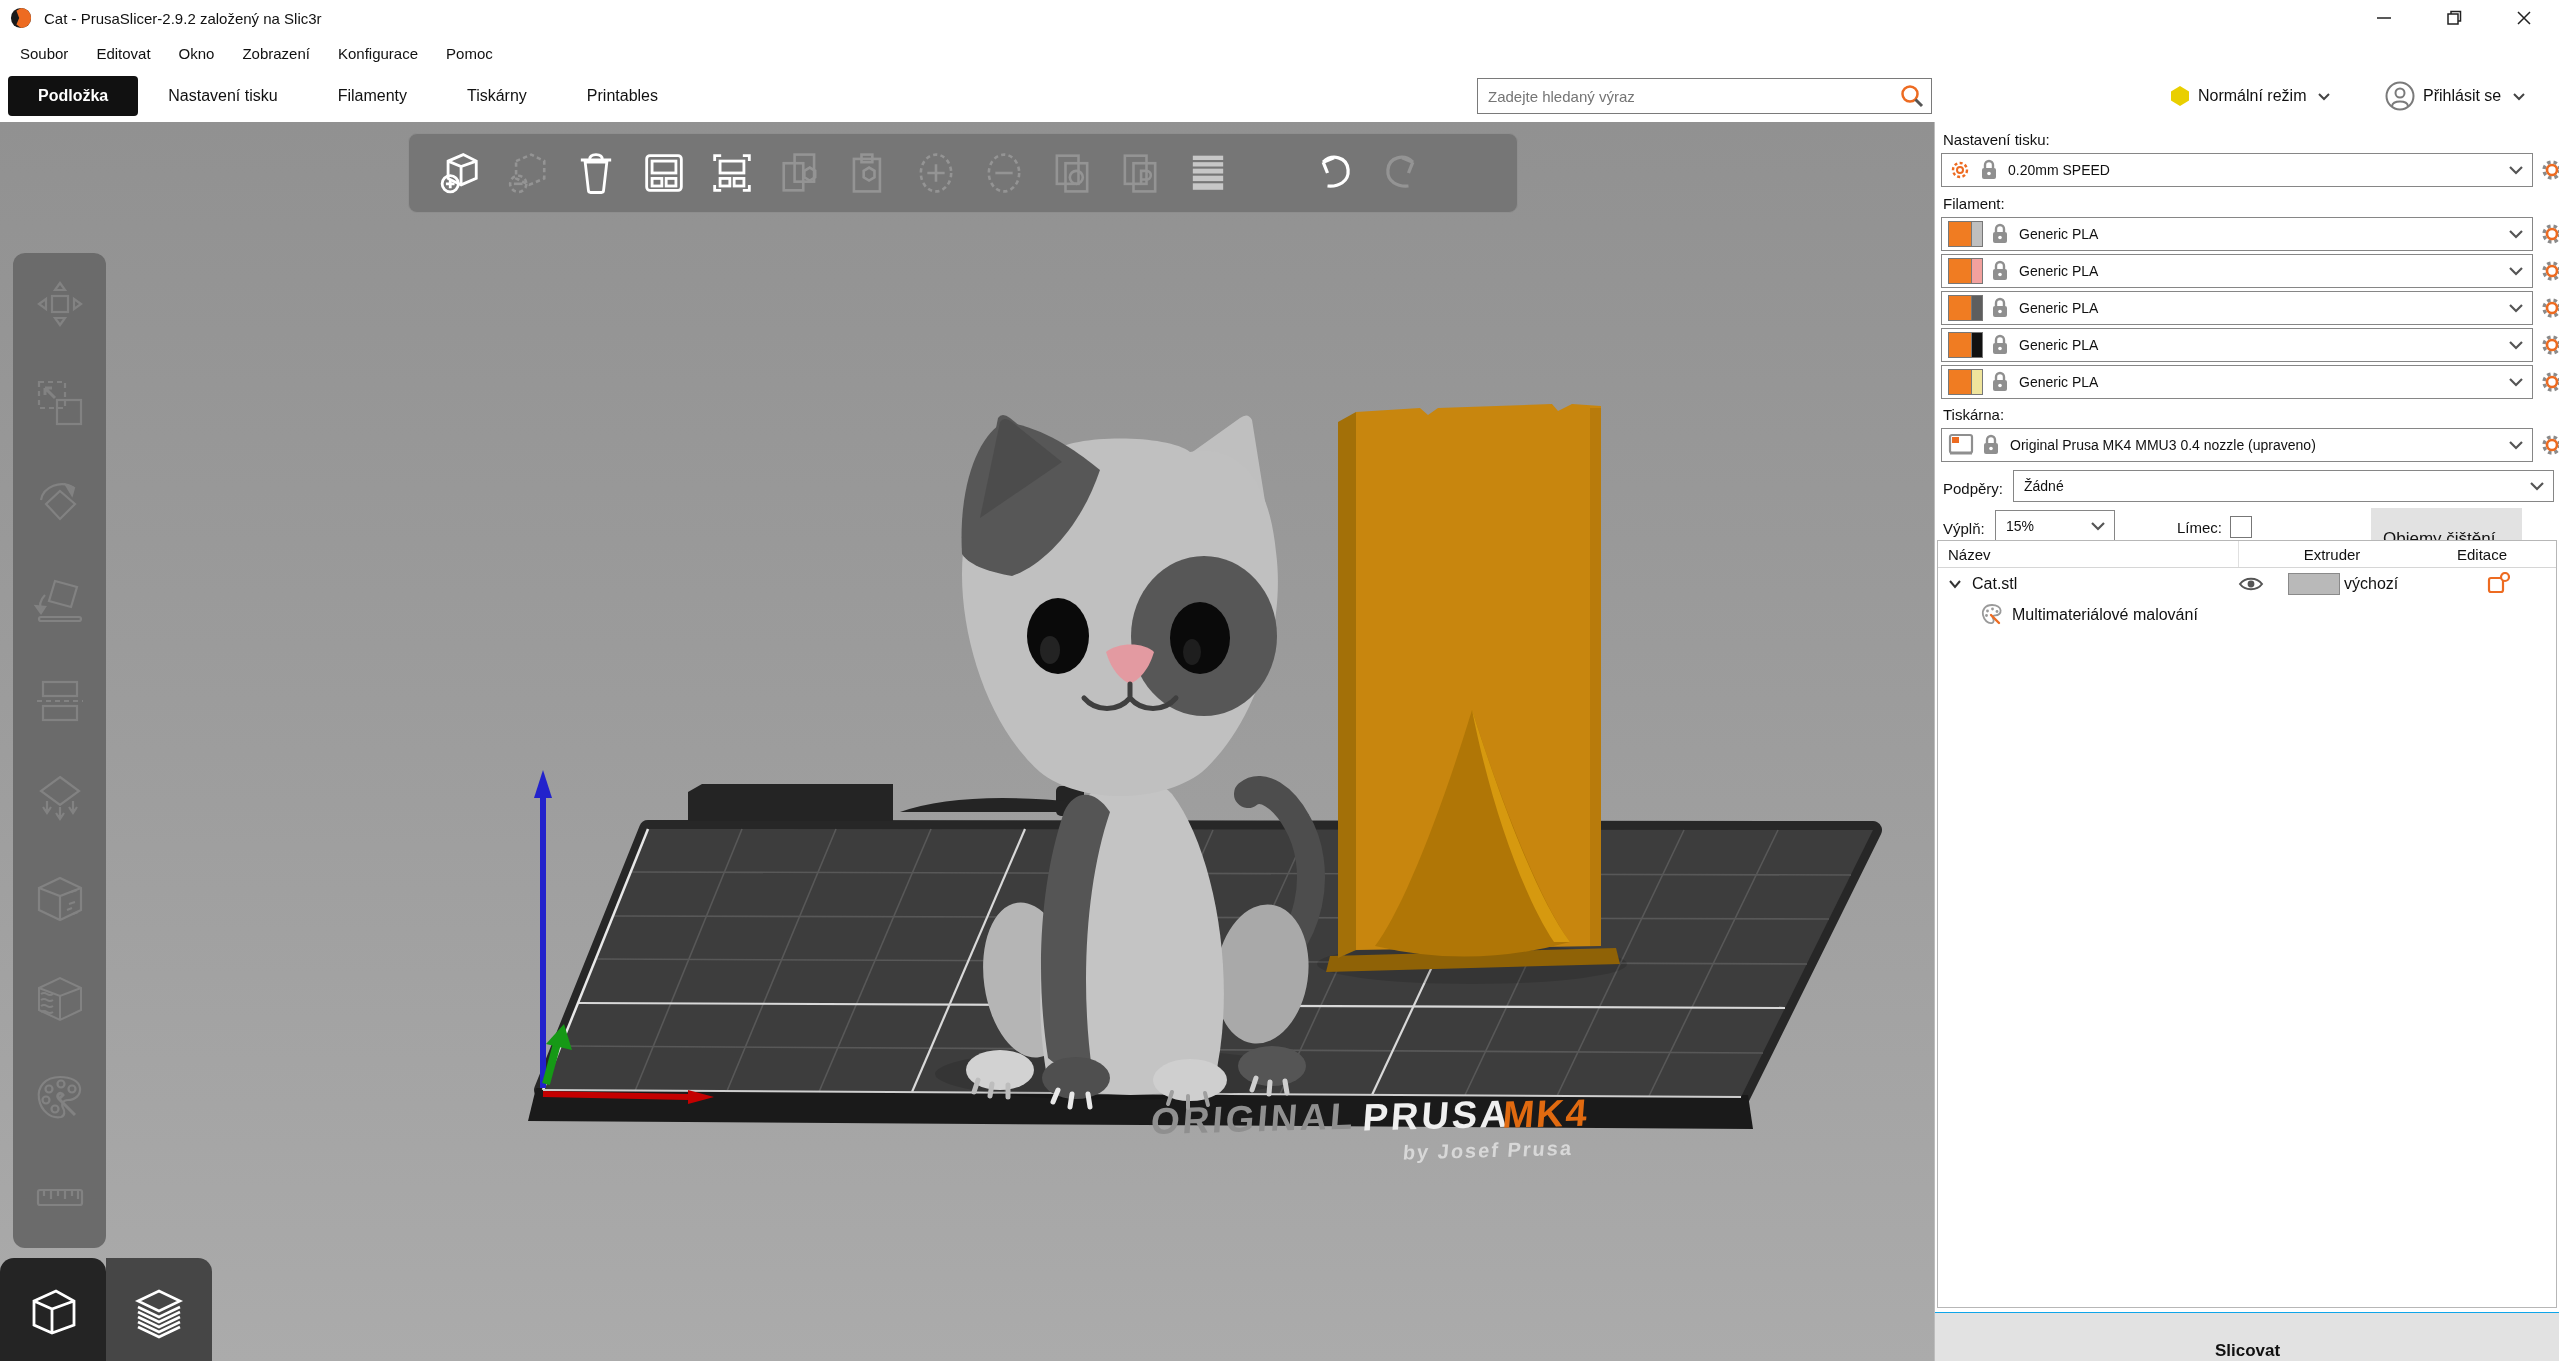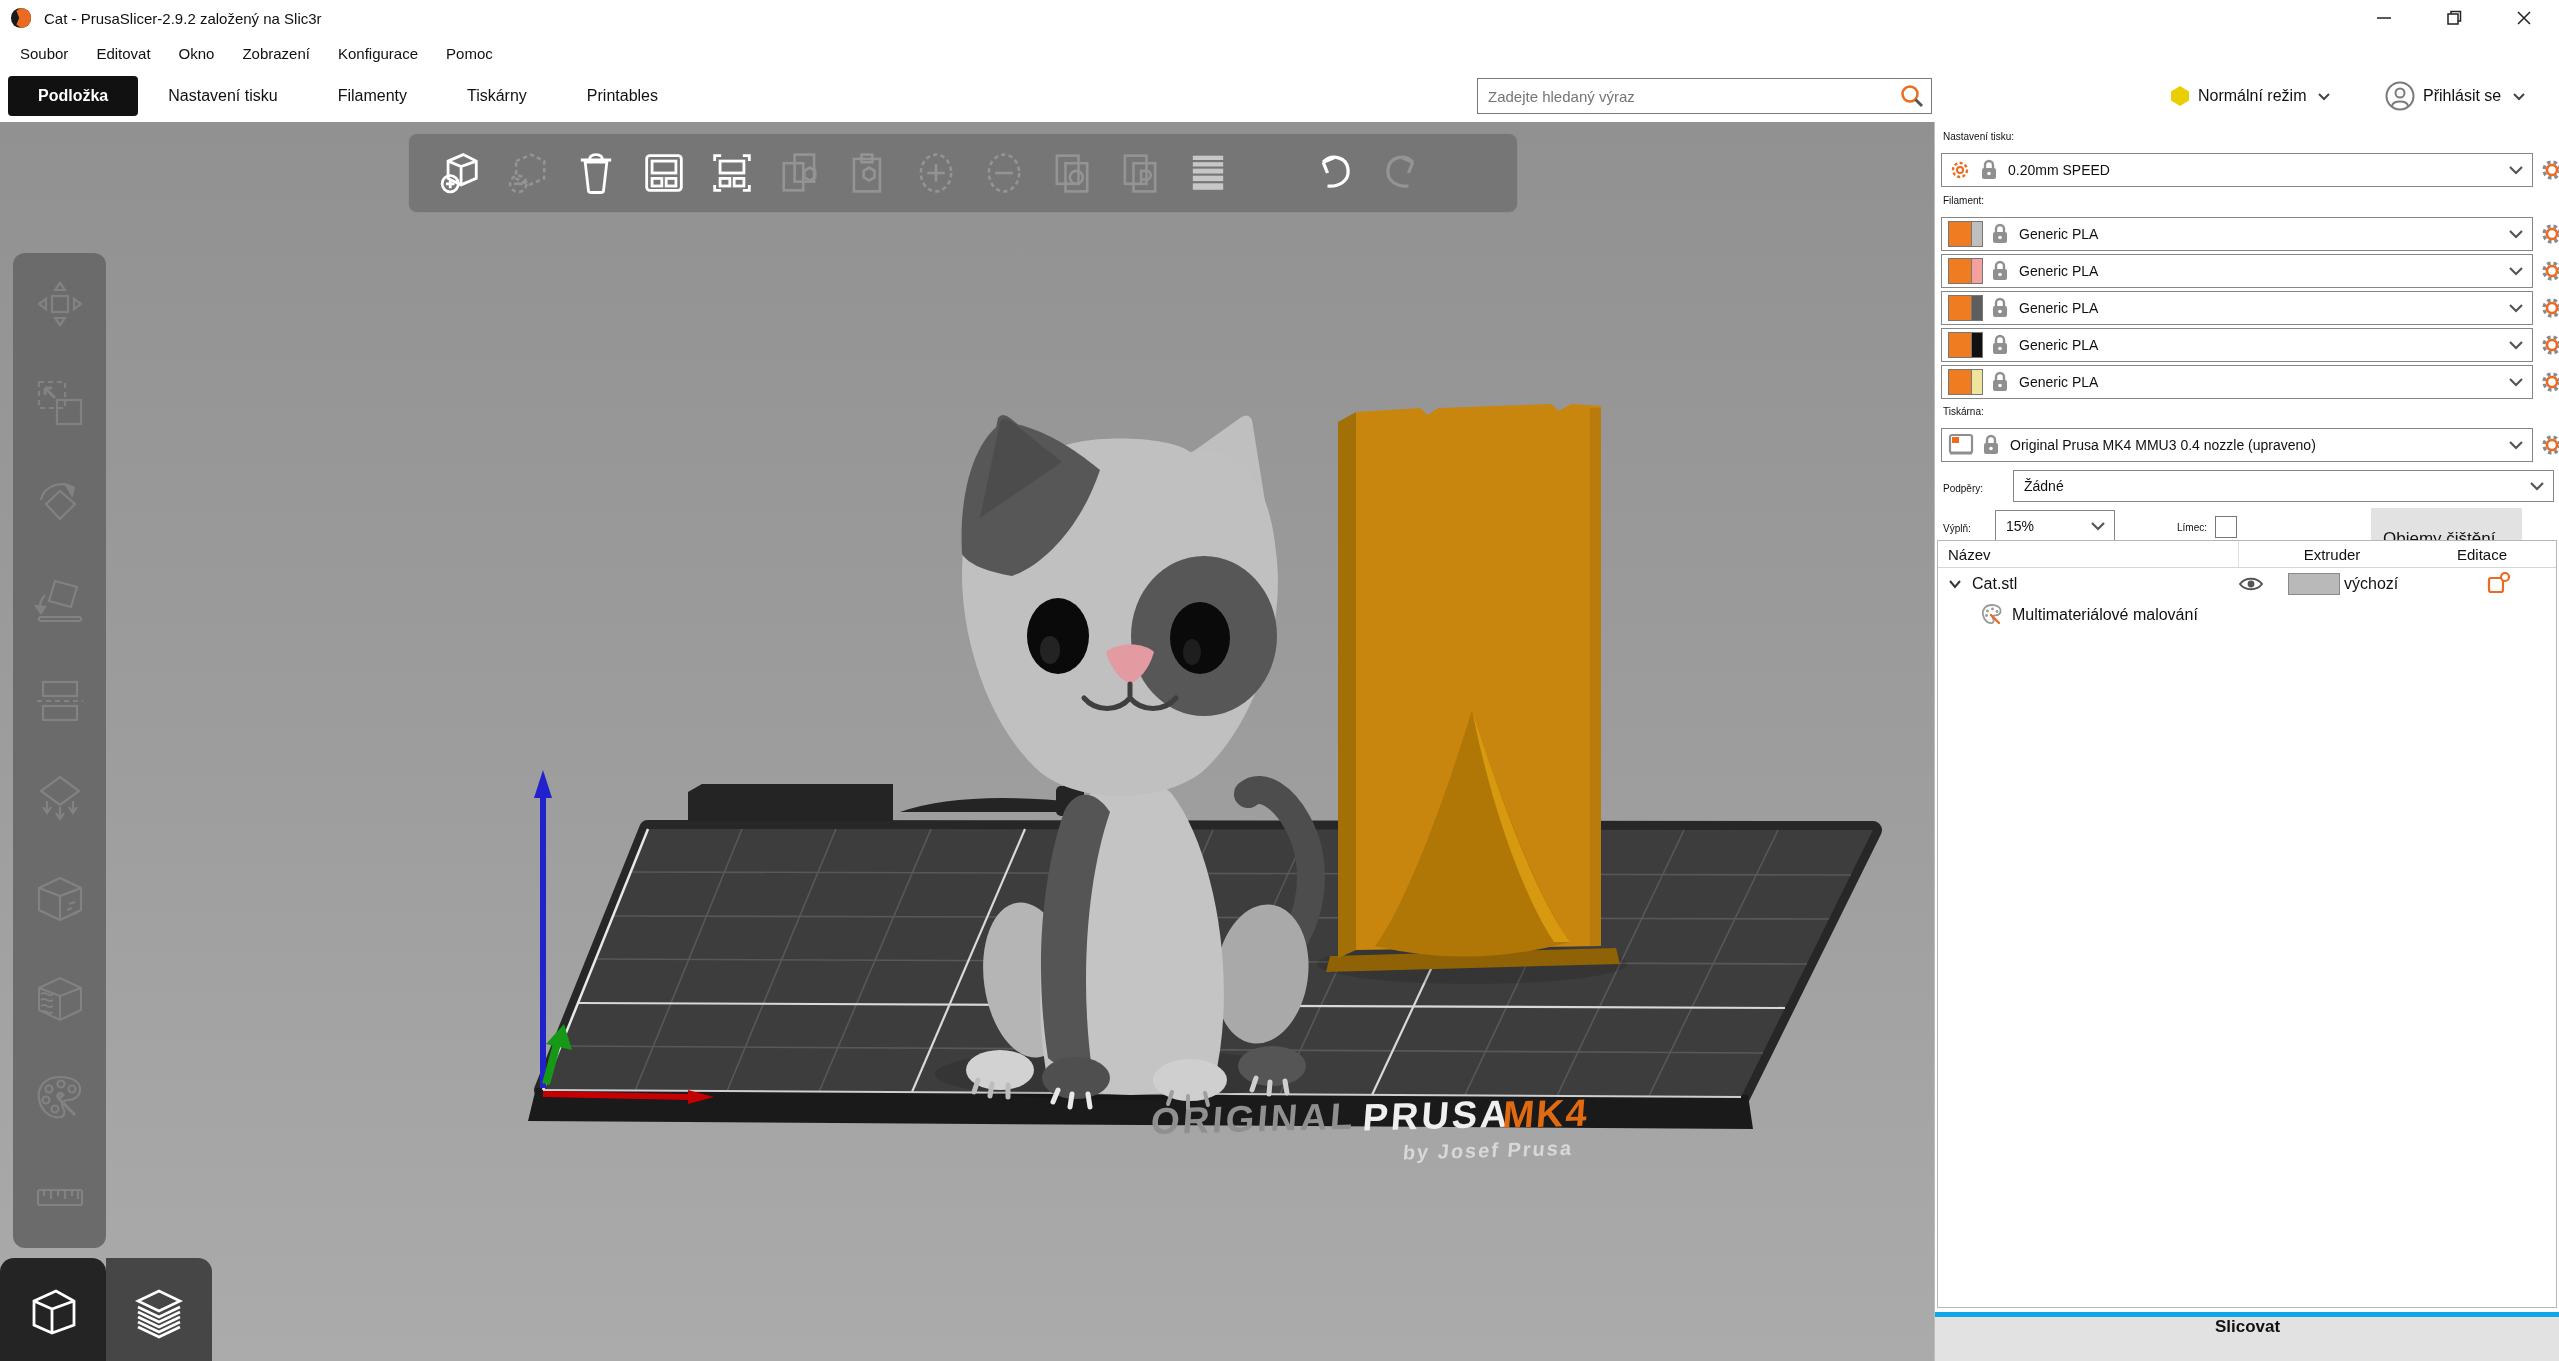--- a/index.html
+++ b/index.html
@@ -50,21 +50,21 @@
 
   
   .viewbar { position:absolute; left:0; bottom:0; height:103px; display:flex; z-index:4; }
   .view-btn { width:106px; height:103px; display:flex; align-items:center; justify-content:center; color:#fff; }
   .view-btn.active { background:#242424; border-radius:14px 14px 0 0; }
   .view-btn.idle { background:#464646; border-radius:0 14px 0 0; }
   .view-btn svg { width:62px; height:62px; }
 
   
   .sidebar { position:absolute; left:1934px; top:122px; width:625px; height:1239px; background:#fff; border-left:1px solid #bdbdbd; z-index:6; }
-  .sb-label { position:absolute; left:8px; font-size:10px; color:#111; }
+  .sb-label { position:absolute; left:8px; font-size:15px; color:#111; }
   .combo { position:absolute; background:#fff; border:1px solid #868686; display:flex; align-items:center; height:34px; padding:0 6px; }
   .combo-text { font-size:14px; color:#111; margin-left:10px; white-space:nowrap; overflow:hidden; flex:1; }
   .chev { width:20px; height:20px; color:#555; flex:0 0 auto; }
   .gearbtn { position:absolute; width:26px; height:26px; background:none; border:none; }
   .swatch-pair { display:flex; height:26px; flex:0 0 auto; }
   .sw-main { width:24px; height:26px; border:1px solid #777; }
   .sw-sec { width:11px; height:26px; border:1px solid #777; border-left:none; }
   .lock-ico { width:18px; height:22px; margin-left:8px; flex:0 0 auto; color:#8f8f8f; }
   .row-inline { position:absolute; display:flex; align-items:center; }
   .checkbox { width:22px; height:22px; border:1px solid #777; background:#fff; }
@@ -74,21 +74,21 @@
   .objlist { position:absolute; left:2px; top:418px; width:620px; height:768px; border:1px solid #b7b7b7; background:#fff; }
   .objhead { display:flex; height:27px; border-bottom:1px solid #d6d6d6; font-size:15px; color:#111; align-items:center; }
   .oh-name { width:300px; padding-left:10px; }
   .oh-sp { width:4px; border-left:1px solid #e0e0e0; height:100%; }
   .oh-ext { width:180px; text-align:center; }
   .oh-edit { width:120px; text-align:center; }
   .objrow { display:flex; align-items:center; height:31px; font-size:16px; color:#111; }
   .objsub { display:flex; align-items:center; height:31px; font-size:16px; color:#111; padding-left:42px; gap:8px; }
   .ext-swatch { width:52px; height:22px; background:#b9b9b9; border:1px solid #8a8a8a; }
 
-  .slice-bar { position:absolute; left:0; bottom:0; width:625px; height:49px; background:#e2e2e2; border-top:5px solid #0ea5e9; display:flex; align-items:flex-start; justify-content:center; }
+  .slice-bar { position:absolute; left:0; bottom:0; width:625px; height:49px; background:#e2e2e2; border-top:1px solid #0ea5e9; display:flex; align-items:flex-end; justify-content:center; }
   .slice-txt { font-size:17px; font-weight:bold; color:#111; }
 </style>
 </head>
 <body>
 
 <div class="app">
 
   <div class="titlebar">
     <svg class="app-logo" viewBox="0 0 24 24">
       <circle cx="12" cy="12" r="11" fill="#1a1a1a"></circle>

